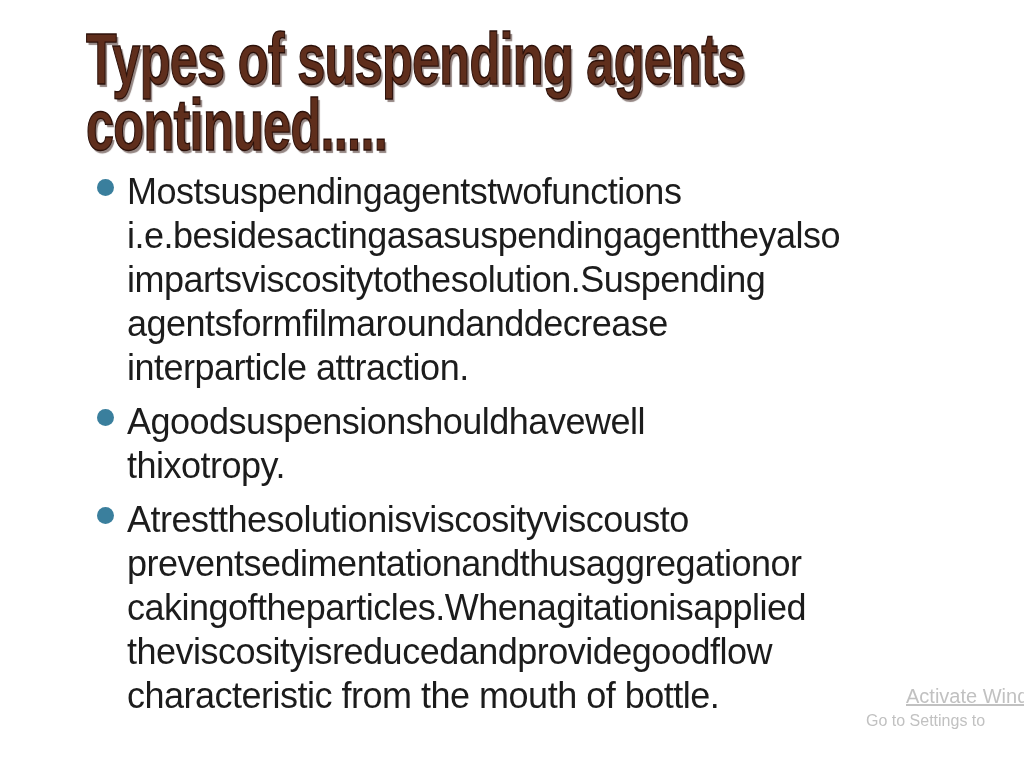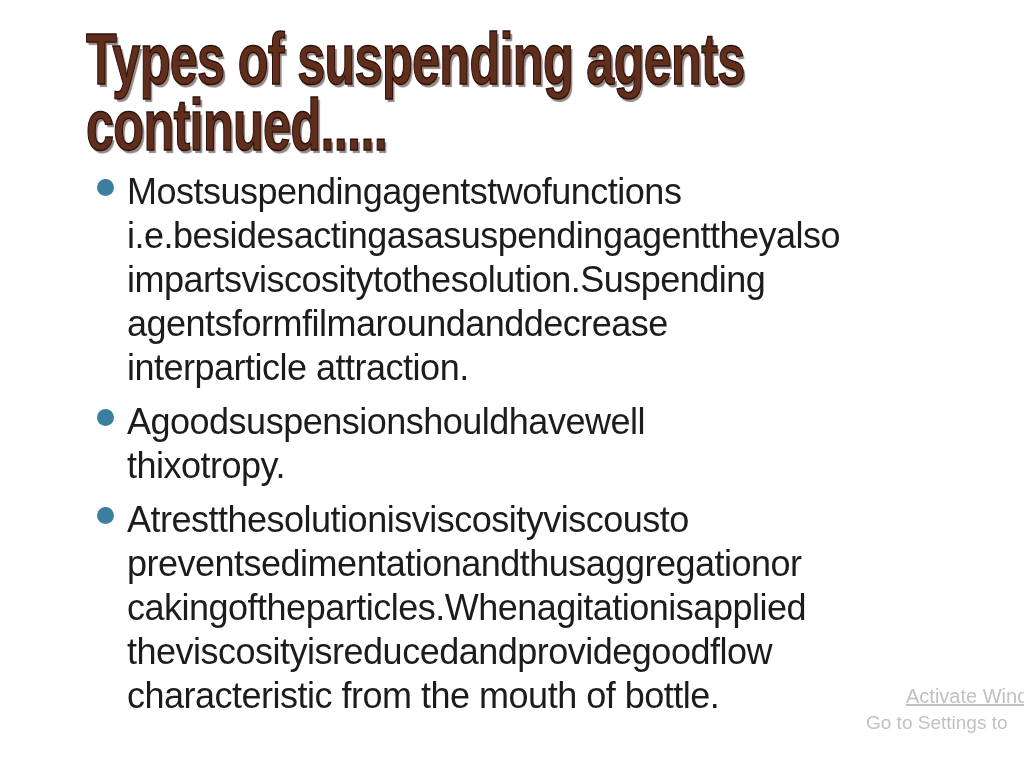--- a/index.html
+++ b/index.html
@@ -60,21 +60,21 @@
     position: absolute;
     left: 906px; top: 685px;
     font-size: 20px;
     color: var(--wm-color, #c1c1c1);
     white-space: nowrap;
     text-decoration: underline;
   }
   .wm2 {
     position: absolute;
     left: 866px; top: 712px;
-    font-size: 19px;
+    font-size: 16px;
     color: var(--wm-color, #c1c1c1);
     white-space: nowrap;
   }
 </style>
 </head>
 <body>
 
 <div id="slide">
 
   <div class="title">

